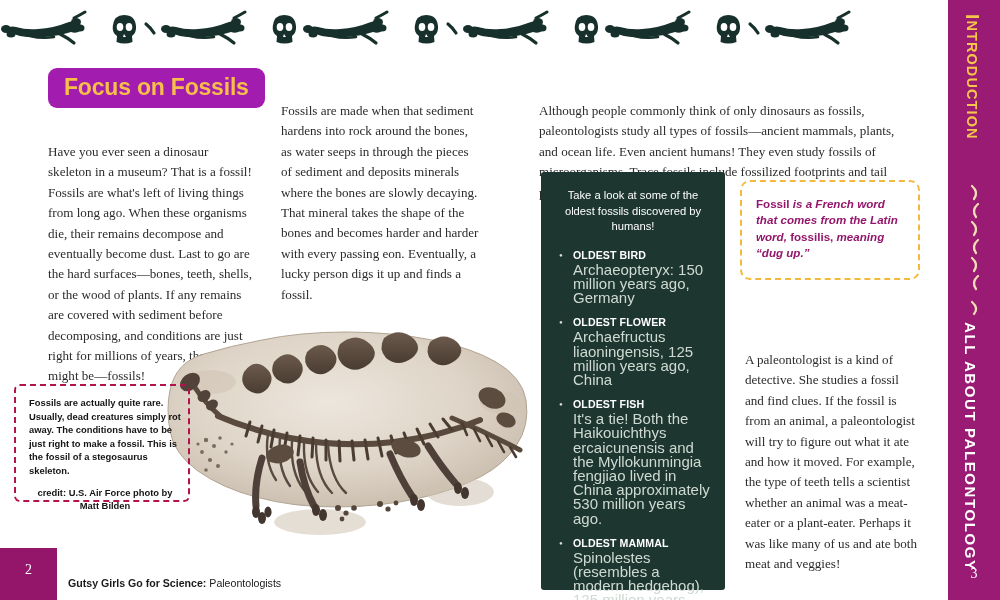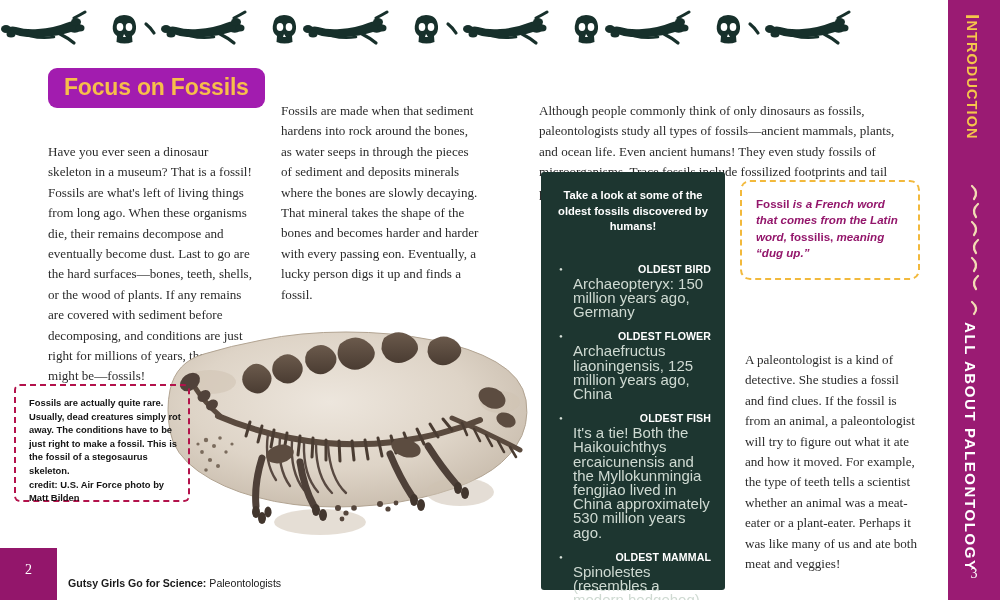--- a/index.html
+++ b/index.html
@@ -139,64 +139,65 @@
     width: 152px;
   }
   .caption-inner p {
     font-family: "Liberation Sans", sans-serif;
     font-weight: bold;
     font-size: 9.4px;
     line-height: 13.6px;
     color: #141414;
   }
   .credit {
+    margin-top: 8px;
     font-family: "Liberation Sans", sans-serif;
     font-weight: normal;
     font-size: 7.6px;
     color: #5C5C5C;
     line-height: 10px;
+    text-align: center;
   }
 
   
   .teal-box {
     position: absolute;
     left: 541px; top: 172px;
     width: 184px; height: 418px;
     background: #1D3630;
     border-radius: 3px;
     padding: 16px 14px 12px 14px;
   }
   .teal-intro {
     font-family: "Liberation Sans", sans-serif;
-    font-weight: bold;
+    font-weight: normal;
     font-size: 11.2px;
     line-height: 15.6px;
     color: #FFFFFF;
     text-align: center;
-    margin-bottom: 27px;
+    margin-bottom: 13px;
   }
   .fact-list { list-style: none; padding-left: 18px; }
   .fact-item { margin-bottom: 10px; position: relative; }
   .fact-item::before {
     content: "\2022";
     position: absolute;
     left: -14px; top: 0px;
     color: #D9E2DA;
     font-size: 11px;
     line-height: 15px;
   }
   .fact-term {
     display: block;
     font-family: "Liberation Sans", sans-serif;
     font-weight: bold;
     font-size: 10.6px;
     line-height: 15px;
     color: #FFFFFF;
     letter-spacing: 0.1px;
-    text-align: right;
   }
   .fact-desc {
     display: block;
     font-family: "Liberation Sans", sans-serif;
     font-size: 15px;
     line-height: 14.2px;
     color: #CFDAD2;
   }
 
   

